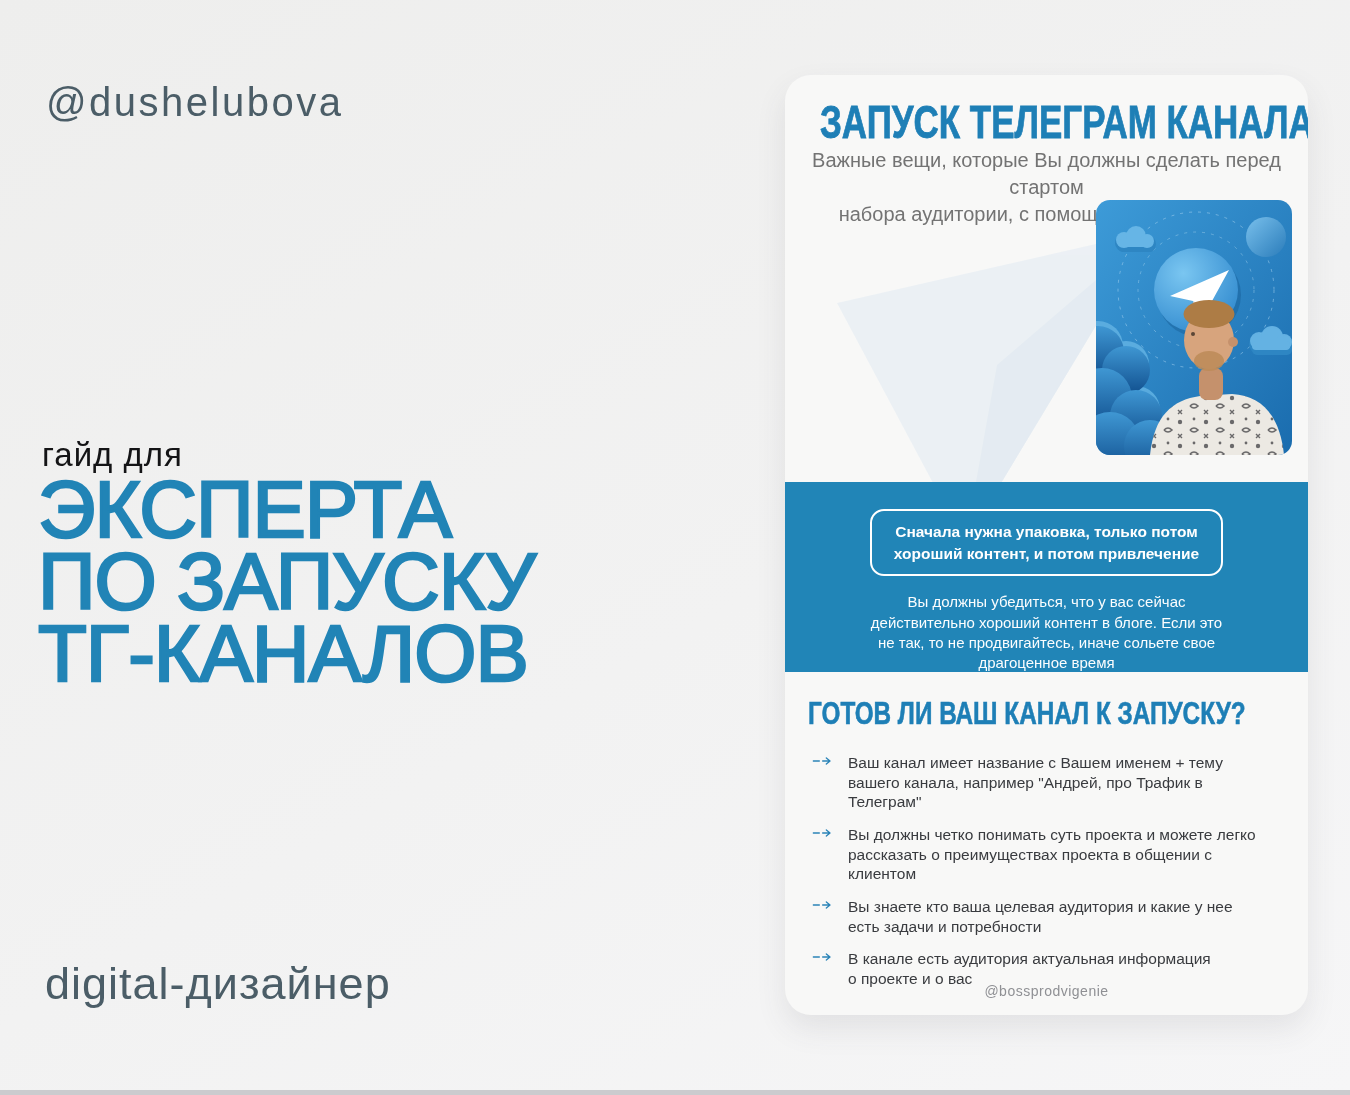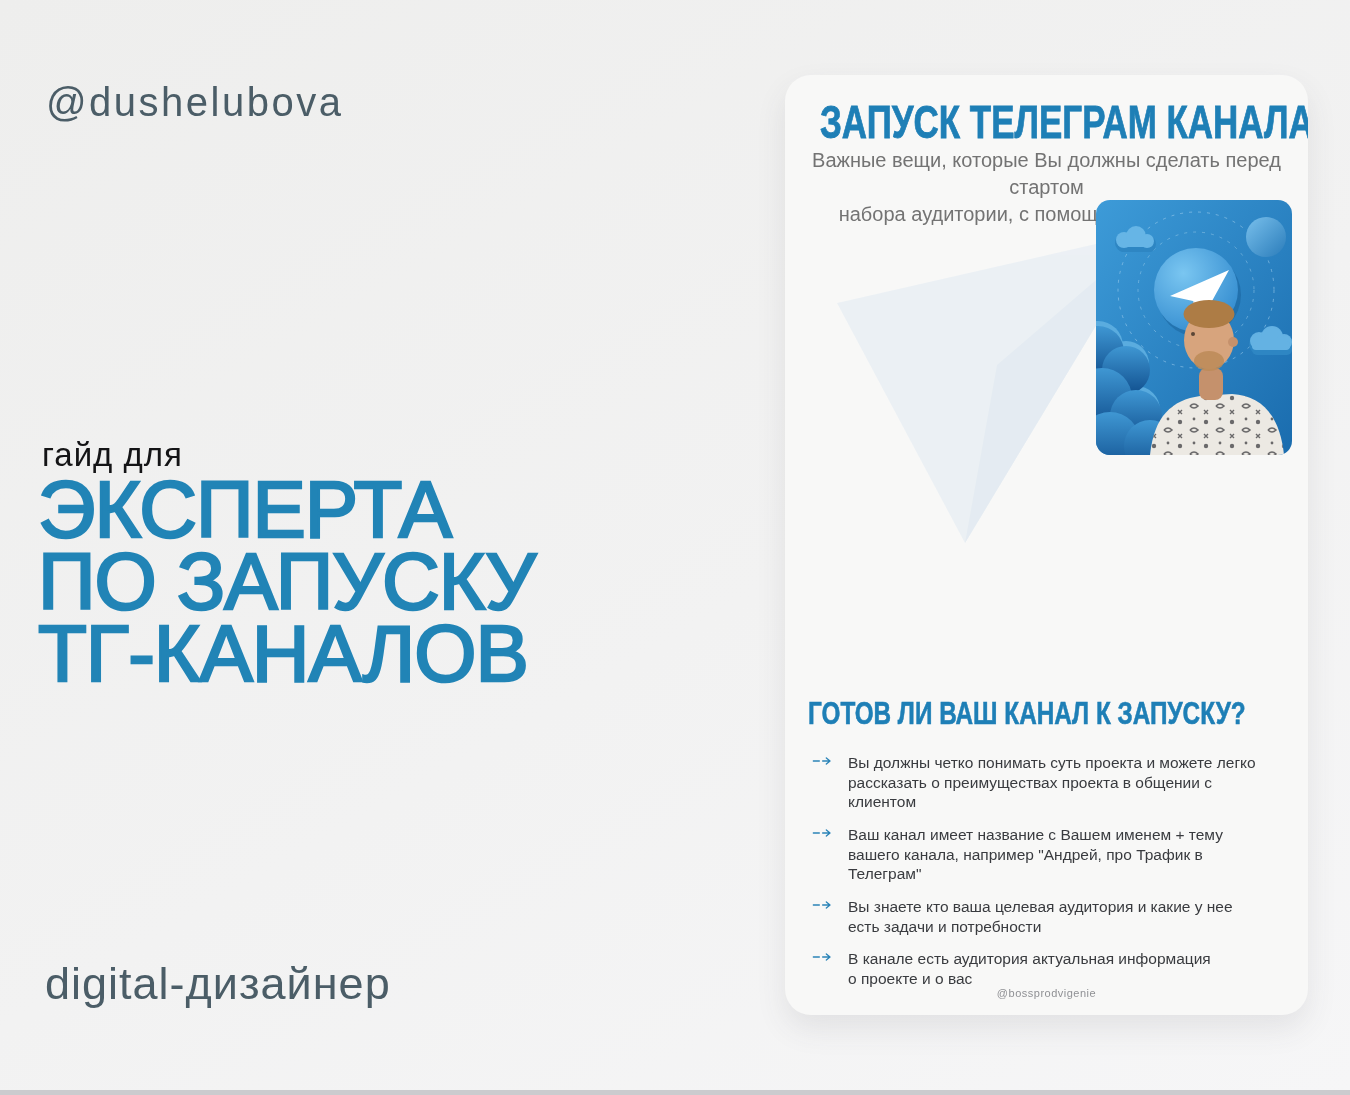--- a/index.html
+++ b/index.html
@@ -62,21 +62,21 @@
   .check-heading {
     position:absolute; left:23px; top:620px; font-size:32px; font-weight:700;
     color:#1e7fb6; -webkit-text-stroke:.6px #1e7fb6;
     transform:scaleX(.76); transform-origin:left center; white-space:nowrap;
   }
   .bullets { position:absolute; left:23px; top:678px; width:482px; }
   .bullet { display:flex; gap:12px; margin-bottom:13px; align-items:flex-start; }
   .arrow { flex:0 0 28px; padding-top:4px; }
   .bullet-text { font-size:15.5px; line-height:1.27; color:#393b3f; white-space:pre-line; }
 
-  .card-footer { position:absolute; left:0; right:0; bottom:16px; text-align:center; color:#8f9094; font-size:11px; letter-spacing:.5px; }
+  .card-footer { position:absolute; left:0; right:0; bottom:16px; text-align:center; color:#8f9094; font-size:14px; letter-spacing:.5px; }
 </style>
 </head>
 <body>
 
 <div class="canvas">
 
   <div class="handle">@dushelubova</div>
 
   <div class="kicker">гайд для</div>
 
@@ -180,47 +180,55 @@
           <rect x="103" y="168" width="24" height="32" rx="8" fill="#c5916c"></rect>
           <ellipse cx="113" cy="140" rx="25" ry="29" fill="#d7a47d"></ellipse>
           <ellipse cx="113" cy="114" rx="25.5" ry="14" fill="#ad7c45"></ellipse>
           <ellipse cx="113" cy="161" rx="15" ry="10" fill="#bc8b57" opacity=".85"></ellipse>
           <circle cx="137" cy="142" r="5" fill="#c5916c"></circle>
           <circle cx="97" cy="134" r="2" fill="#5a4636"></circle>
         </g>
       </svg>
     </div>
 
+    <div class="band">
+      <div class="badge">Сначала нужна упаковка, только потом
+хороший контент, и потом привлечение</div>
+      <p class="band-text">Вы должны убедиться, что у вас сейчас
+действительно хороший контент в блоге. Если это
+не так, то не продвигайтесь, иначе сольете свое
+драгоценное время</p>
+    </div>
 
     <div class="check-heading">ГОТОВ ЛИ ВАШ КАНАЛ К ЗАПУСКУ?</div>
 
     <div class="bullets">
+      <div class="bullet">
+        <svg class="arrow" width="28" height="12" viewBox="0 0 28 12">
+            <line x1="1" y1="6" x2="10" y2="6" stroke="#2b84b8" stroke-width="2" stroke-linecap="round"></line>
+            <path d="M15 6 h10 M20.5 1.5 L26 6 L20.5 10.5" stroke="#2b84b8" stroke-width="2" fill="none" stroke-linecap="round" stroke-linejoin="round"></path>
+          </svg>
+        <span class="bullet-text">Ваш канал имеет название с Вашем именем + тему
+вашего канала, например "Андрей, про Трафик в
+Телеграм"</span>
+      </div>
       <div class="bullet">
         <svg class="arrow" width="28" height="12" viewBox="0 0 28 12">
             <line x1="1" y1="6" x2="10" y2="6" stroke="#2b84b8" stroke-width="2" stroke-linecap="round"></line>
             <path d="M15 6 h10 M20.5 1.5 L26 6 L20.5 10.5" stroke="#2b84b8" stroke-width="2" fill="none" stroke-linecap="round" stroke-linejoin="round"></path>
           </svg>
         <span class="bullet-text">Вы должны четко понимать суть проекта и можете легко
 рассказать о преимуществах проекта в общении с
 клиентом</span>
       </div>
       <div class="bullet">
         <svg class="arrow" width="28" height="12" viewBox="0 0 28 12">
             <line x1="1" y1="6" x2="10" y2="6" stroke="#2b84b8" stroke-width="2" stroke-linecap="round"></line>
             <path d="M15 6 h10 M20.5 1.5 L26 6 L20.5 10.5" stroke="#2b84b8" stroke-width="2" fill="none" stroke-linecap="round" stroke-linejoin="round"></path>
           </svg>
-        <span class="bullet-text">Ваш канал имеет название с Вашем именем + тему
-вашего канала, например "Андрей, про Трафик в
-Телеграм"</span>
-      </div>
-      <div class="bullet">
-        <svg class="arrow" width="28" height="12" viewBox="0 0 28 12">
-            <line x1="1" y1="6" x2="10" y2="6" stroke="#2b84b8" stroke-width="2" stroke-linecap="round"></line>
-            <path d="M15 6 h10 M20.5 1.5 L26 6 L20.5 10.5" stroke="#2b84b8" stroke-width="2" fill="none" stroke-linecap="round" stroke-linejoin="round"></path>
-          </svg>
         <span class="bullet-text">Вы знаете кто ваша целевая аудитория и какие у нее
 есть задачи и потребности</span>
       </div>
       <div class="bullet">
         <svg class="arrow" width="28" height="12" viewBox="0 0 28 12">
             <line x1="1" y1="6" x2="10" y2="6" stroke="#2b84b8" stroke-width="2" stroke-linecap="round"></line>
             <path d="M15 6 h10 M20.5 1.5 L26 6 L20.5 10.5" stroke="#2b84b8" stroke-width="2" fill="none" stroke-linecap="round" stroke-linejoin="round"></path>
           </svg>
         <span class="bullet-text">В канале есть аудитория актуальная информация
 о проекте и о вас</span>

